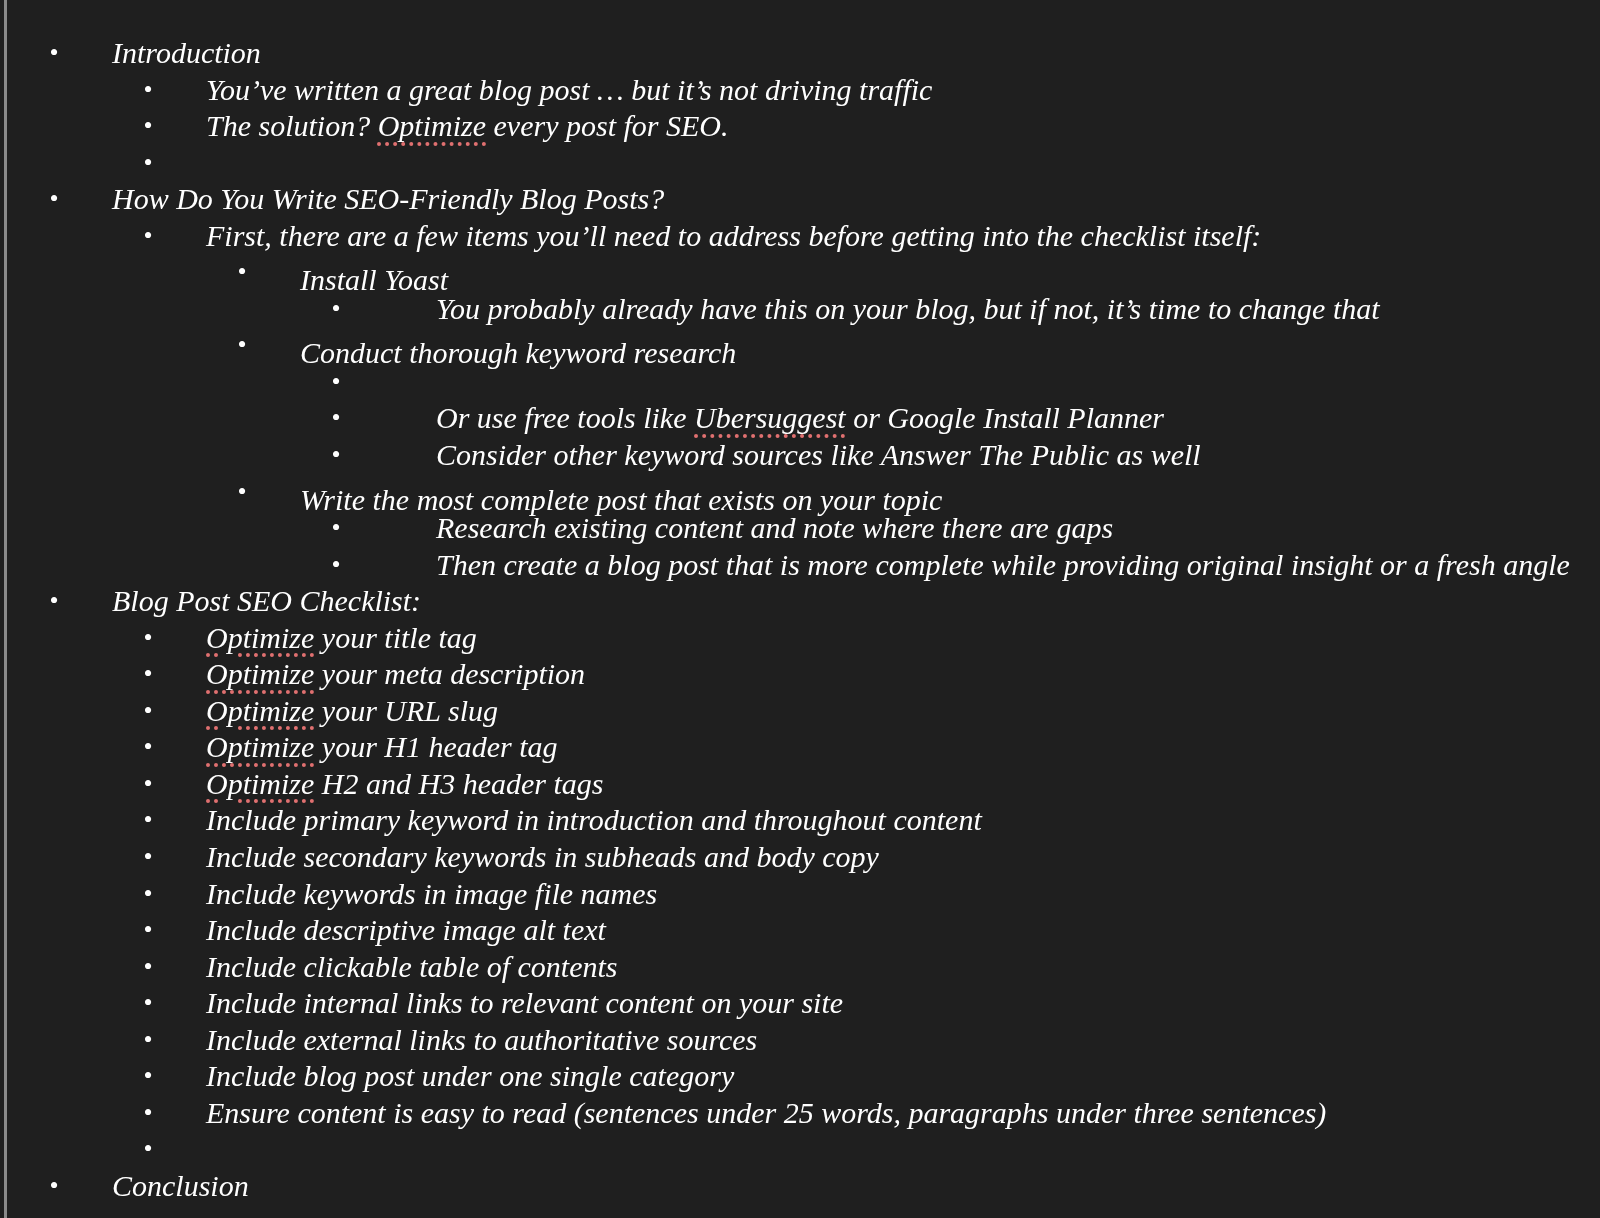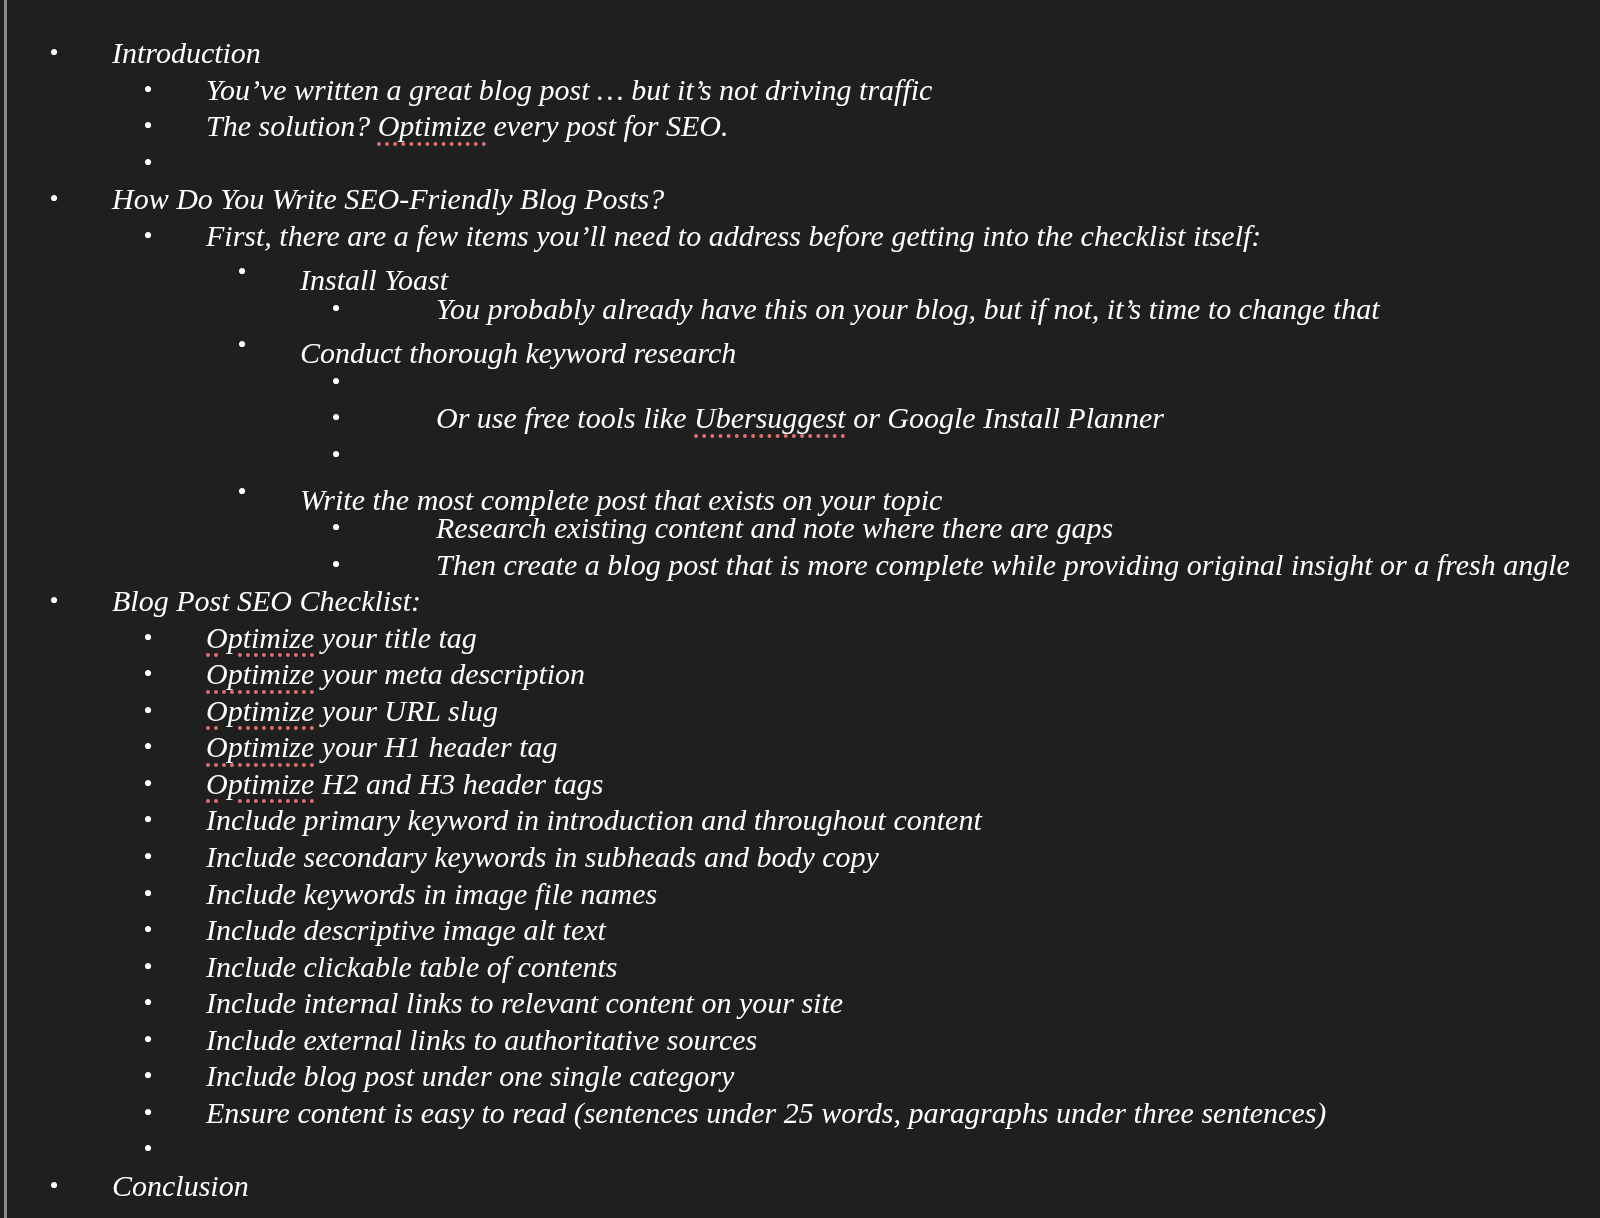--- a/index.html
+++ b/index.html
@@ -108,20 +108,21 @@
       </div>
       <div class="row lvl3">
         <span class="bullet">•</span>
       </div>
       <div class="row lvl3">
         <span class="bullet">•</span>
         <span class="text"><span>Or use free tools like </span><span class="spell">Ubersuggest</span><span> or Google Install Planner</span></span>
       </div>
       <div class="row lvl3">
         <span class="bullet">•</span>
+        <span class="text"><span>Consider other keyword sources like Answer The Public as well</span></span>
       </div>
       <div class="row lvl2">
         <span class="bullet">•</span>
         <span class="text"><span>Write the most complete post that exists on your topic</span></span>
       </div>
       <div class="row lvl3">
         <span class="bullet">•</span>
         <span class="text"><span>Research existing content and note where there are gaps</span></span>
       </div>
       <div class="row lvl3">

